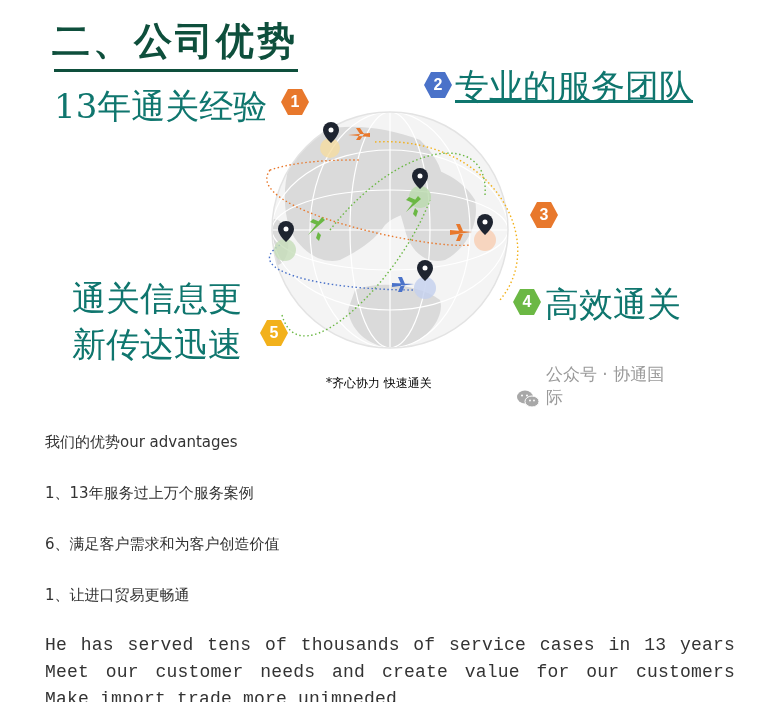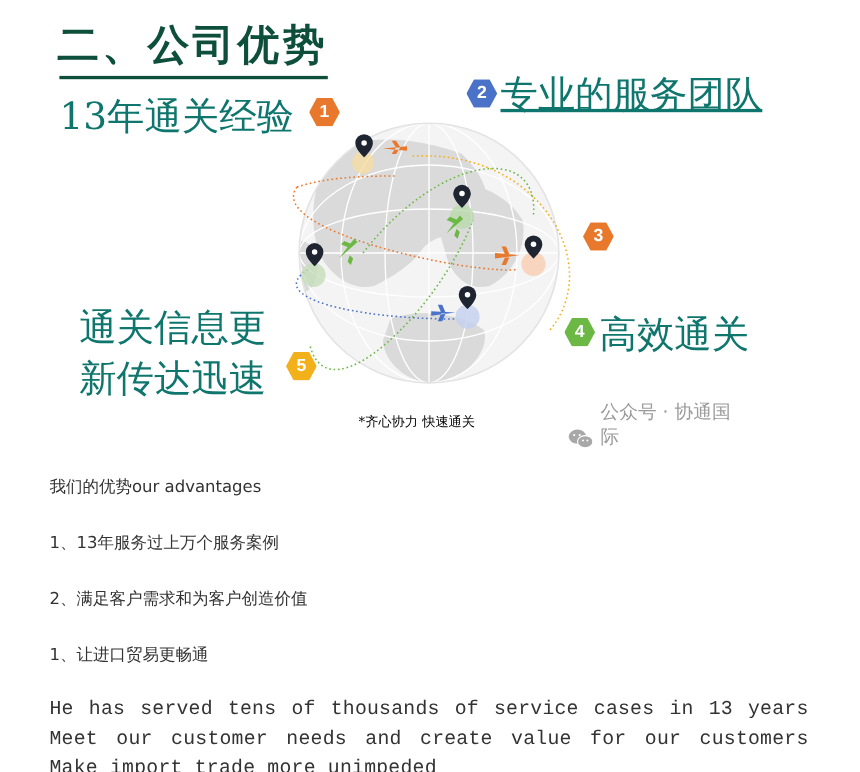--- a/index.html
+++ b/index.html
@@ -133,16 +133,16 @@
       <circle cx="14" cy="11.5" r="0.9" fill="#fff"></circle>
         <circle cx="18" cy="11.5" r="0.9" fill="#fff"></circle>
     </svg>
     <span>公众号 · 协通国际</span>
   </div>
 </div>
 
 <div class="article">
   <p class="p1">我们的优势our advantages</p>
   <p class="p2">1、13年服务过上万个服务案例</p>
-  <p class="p3">2、满足客户需求和为客户创造价值</p>
+  <p class="p3">6、满足客户需求和为客户创造价值</p>
   <p class="p4">1、让进口贸易更畅通</p>
   <p class="p5">He has served tens of thousands of service cases in 13 years Meet our customer needs and create value for our customers Make import trade more unimpeded</p>
 </div>
 
 </body></html>

